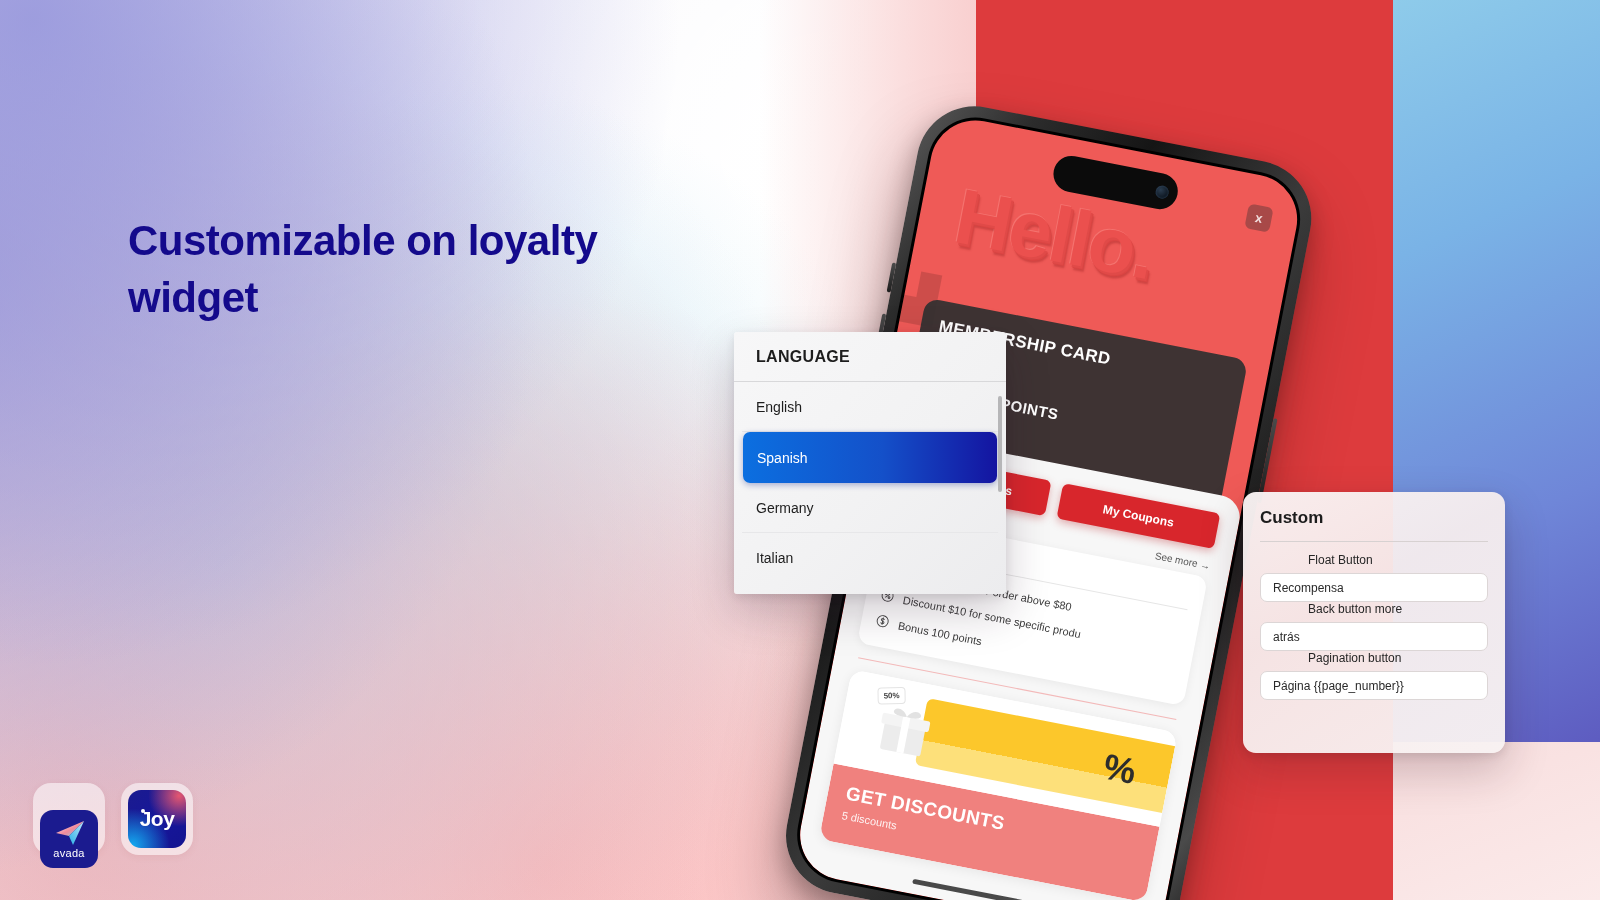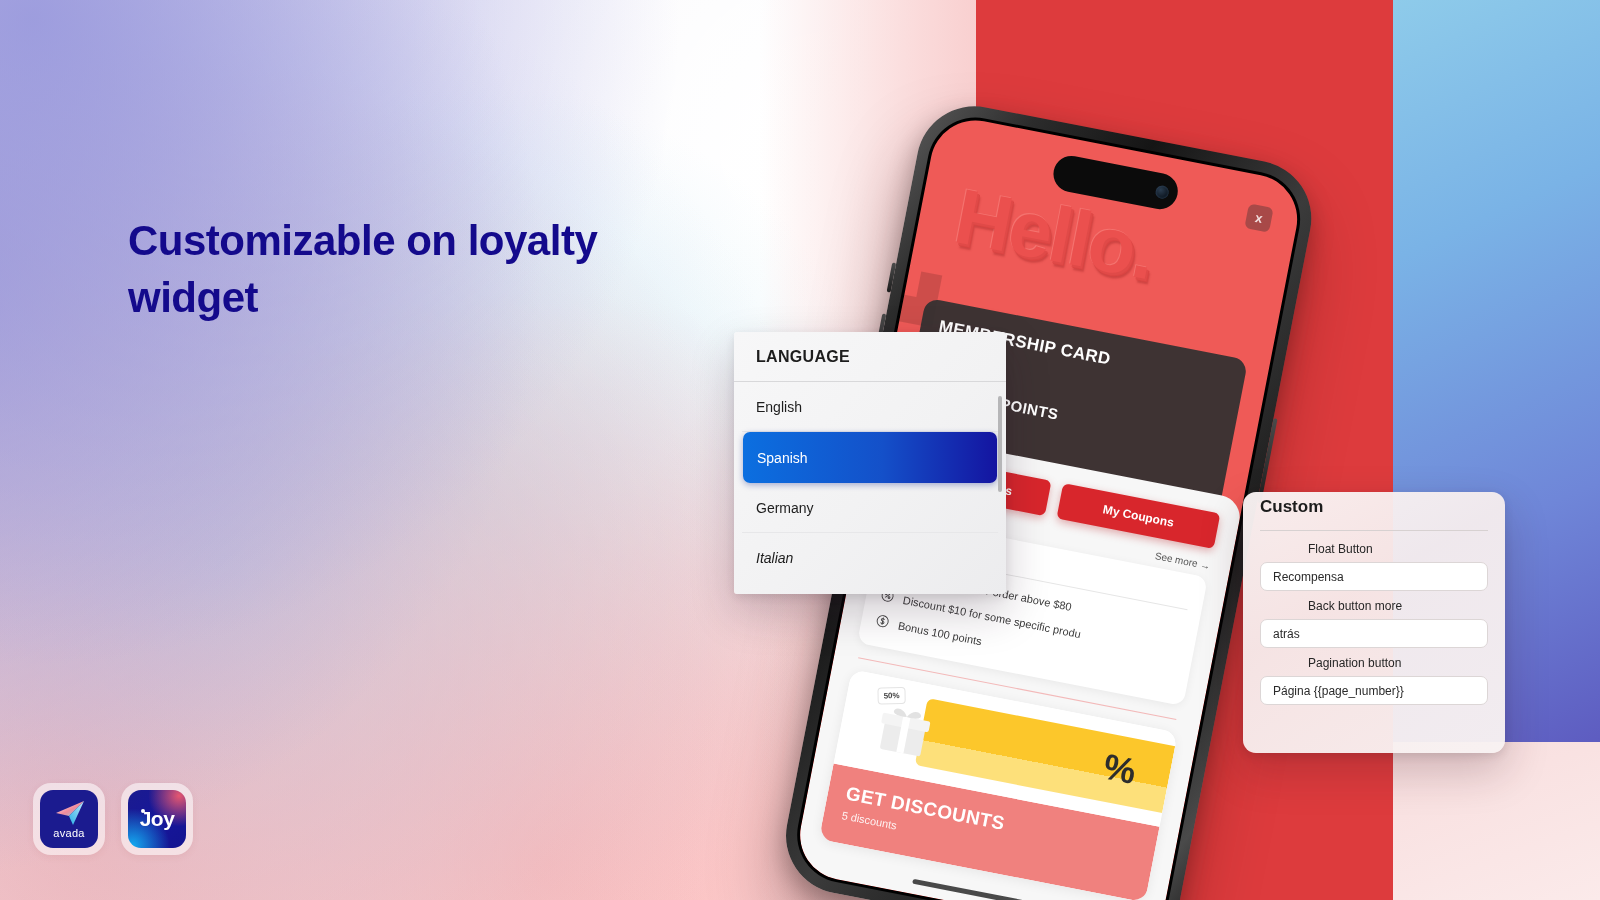--- a/index.html
+++ b/index.html
@@ -247,71 +247,71 @@
     padding: 0 22px; font-size: 16px; font-weight: 700; color: #1d1d1d;
     letter-spacing: .3px;
     border-bottom: 1px solid #d8d8da;
   }
   .lang-list { padding: 0 8px; }
   .lang-item {
     height: 50px; display: flex; align-items: center;
     padding: 0 14px; font-size: 14px; color: #1d1d1d;
     border-bottom: 1px solid #e7e7e9;
   }
-  .lang-item:last-child { border-bottom: none; font-style: italic; }
+  .lang-item:last-child { border-bottom: none; }
   .lang-item.selected {
     background: linear-gradient(90deg, #0b6fe0 0%, #1450c9 55%, #1414a0 100%);
     color: #fff; border-radius: 7px; border-bottom: none;
     margin: 0 1px; height: 51px;
     box-shadow: 0 2px 6px rgba(16,40,140,0.35);
     text-align: center;
   }
   .lang-scrollbar {
     position: absolute; right: 4px; top: 64px;
     width: 4px; height: 96px; border-radius: 3px;
     background: #b6b6b8;
   }
 
   
   .custom-panel {
     position: absolute; left: 1243px; top: 492px;
     width: 262px; height: 261px;
     border-radius: 13px;
     background: linear-gradient(150deg, rgba(250,244,244,0.96) 0%, rgba(247,238,238,0.94) 40%, rgba(248,242,242,0.96) 100%);
     box-shadow: 0 18px 44px rgba(60,20,30,0.22), 0 3px 10px rgba(0,0,0,0.10);
-    padding: 5px 17px 0;
+    padding: 16px 17px 0;
     overflow: hidden;
   }
   .custom-title { font-size: 17px; font-weight: 700; color: #1c1c1c; }
   .custom-hr { height: 1px; background: #d7d1d1; margin: 13px 0 11px; }
   .field-label { font-size: 12px; color: #262626; font-weight: 500; margin-bottom: 6px; margin-left: 48px; }
   .field-input {
     height: 29px; background: #fff; border: 1px solid #dcd6d6;
     border-radius: 7px; display: flex; align-items: center;
     padding: 0 12px; font-size: 12px; color: #2a2a2a;
-    margin-bottom: 8px;
+    margin-bottom: 0;
   }
 
   
   .logo-row {
     position: absolute; left: 33px; top: 783px;
     display: flex; gap: 16px;
   }
   .logo-frame {
     width: 72px; height: 72px; border-radius: 18px;
     background: rgba(255,255,255,0.55);
     padding: 7px;
     box-shadow: 0 2px 6px rgba(180,110,110,0.12);
   }
   .logo-tile {
     width: 100%; height: 100%; border-radius: 13px;
     position: relative; overflow: hidden;
     display: flex; align-items: center; justify-content: center;
   }
-  .logo-avada { background: #1b1b8f; flex-direction: column; gap: 1px; }
+  .logo-avada { background: #1b1b8f; flex-direction: column; gap: 1px; margin-top: 20px; }
   .avada-mark { width: 34px; height: 26px; }
   .avada-word { font-size: 11px; color: #fff; font-weight: 500; letter-spacing: .3px; }
   .logo-joy {
     background:
       radial-gradient(circle at 88% 10%, rgba(240,90,110,0.95) 0%, rgba(240,90,110,0) 42%),
       radial-gradient(circle at 8% 96%, rgba(20,170,240,1) 0%, rgba(20,140,230,0) 48%),
       linear-gradient(140deg, #1b1b8f 0%, #16169a 55%, #141490 100%);
   }
   .joy-word {
     font-size: 21px; color: #fff; font-weight: 700; letter-spacing: -0.5px;

